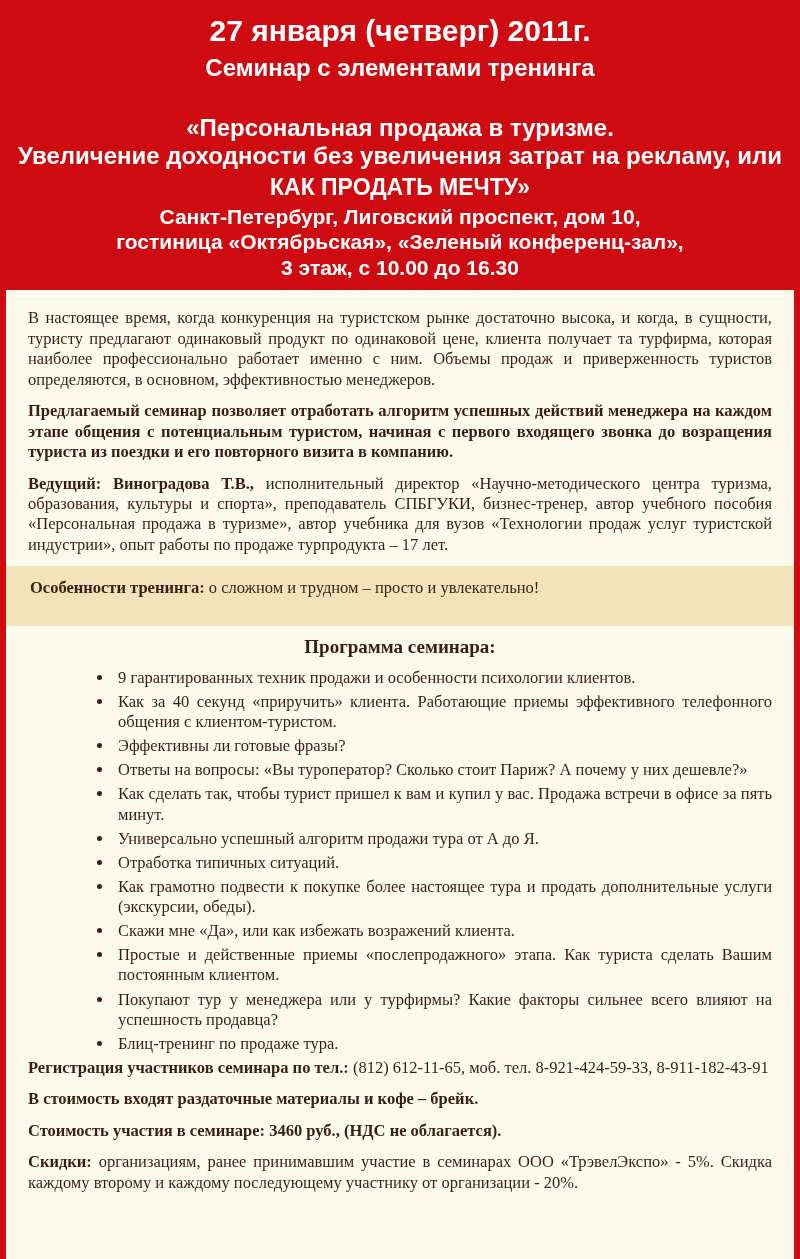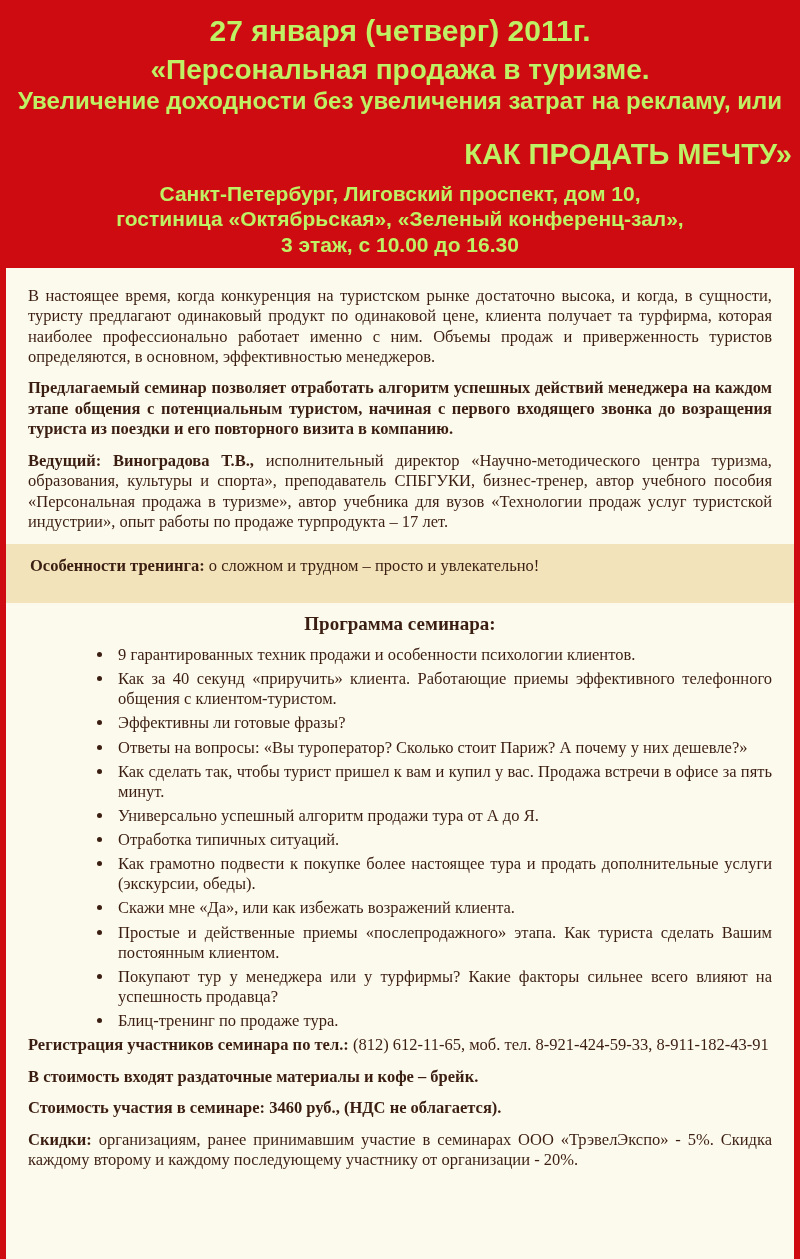--- a/index.html
+++ b/index.html
@@ -7,33 +7,33 @@
     width:800px; height:1259px;
     background:#CE0B10;
     display:flex; flex-direction:column;
     overflow:hidden;
     font-family:"Liberation Serif", serif;
     color:#3B1E12;
   }
   
   .header {
     background:#CE0B10;
-    color:#bef264;
+    color:#ffffff;
     font-family:"Liberation Sans", sans-serif;
     font-weight:bold;
     text-align:center;
     padding:14px 8px 10px;
   }
   .h-date  { font-size:30px; line-height:1.1; margin-bottom:7px; }
   .h-sub   { font-size:24px; line-height:1.15; }
-  .h-t1    { font-size:28px; line-height:1.15; }
+  .h-t1    { font-size:24px; line-height:1.15;margin-top:32px; }
   .h-t2    { font-size:24px; line-height:1.2; margin-top:1px; }
-  .h-t3    { font-size:29px; line-height:1.2; margin-top:21px;text-align:right; }
+  .h-t3    { font-size:23px; line-height:1.2; margin-top:3px; }
   .h-venue { font-size:21px; line-height:1.22; }
-  .h-venue.first { margin-top:9px; }
+  .h-venue.first { margin-top:2px; }
   
   .content {
     flex:1;
     background:#FCFAEC;
     margin:0 6px;
     padding:18px 22px 6px;
   }
   .content p {
     margin:0 0 11px;
     text-align:justify;
@@ -65,20 +65,21 @@
     text-align:justify;
   }
 </style>
 </head>
 <body>
 
 <div class="page">
 
   <div class="header">
     <div class="h-date">27 января (четверг) 2011г.</div>
+    <div class="h-sub">Семинар с элементами тренинга</div>
     <div class="h-t1">«Персональная продажа в туризме.</div>
     <div class="h-t2">Увеличение доходности без увеличения затрат на рекламу, или</div>
     <div class="h-t3">КАК ПРОДАТЬ МЕЧТУ»</div>
     <div class="h-venue first">Санкт-Петербург, Лиговский проспект, дом 10,</div>
     <div class="h-venue">гостиница «Октябрьская», «Зеленый конференц-зал»,</div>
     <div class="h-venue">3 этаж, с 10.00 до 16.30</div>
   </div>
 
   <div class="content">
 

